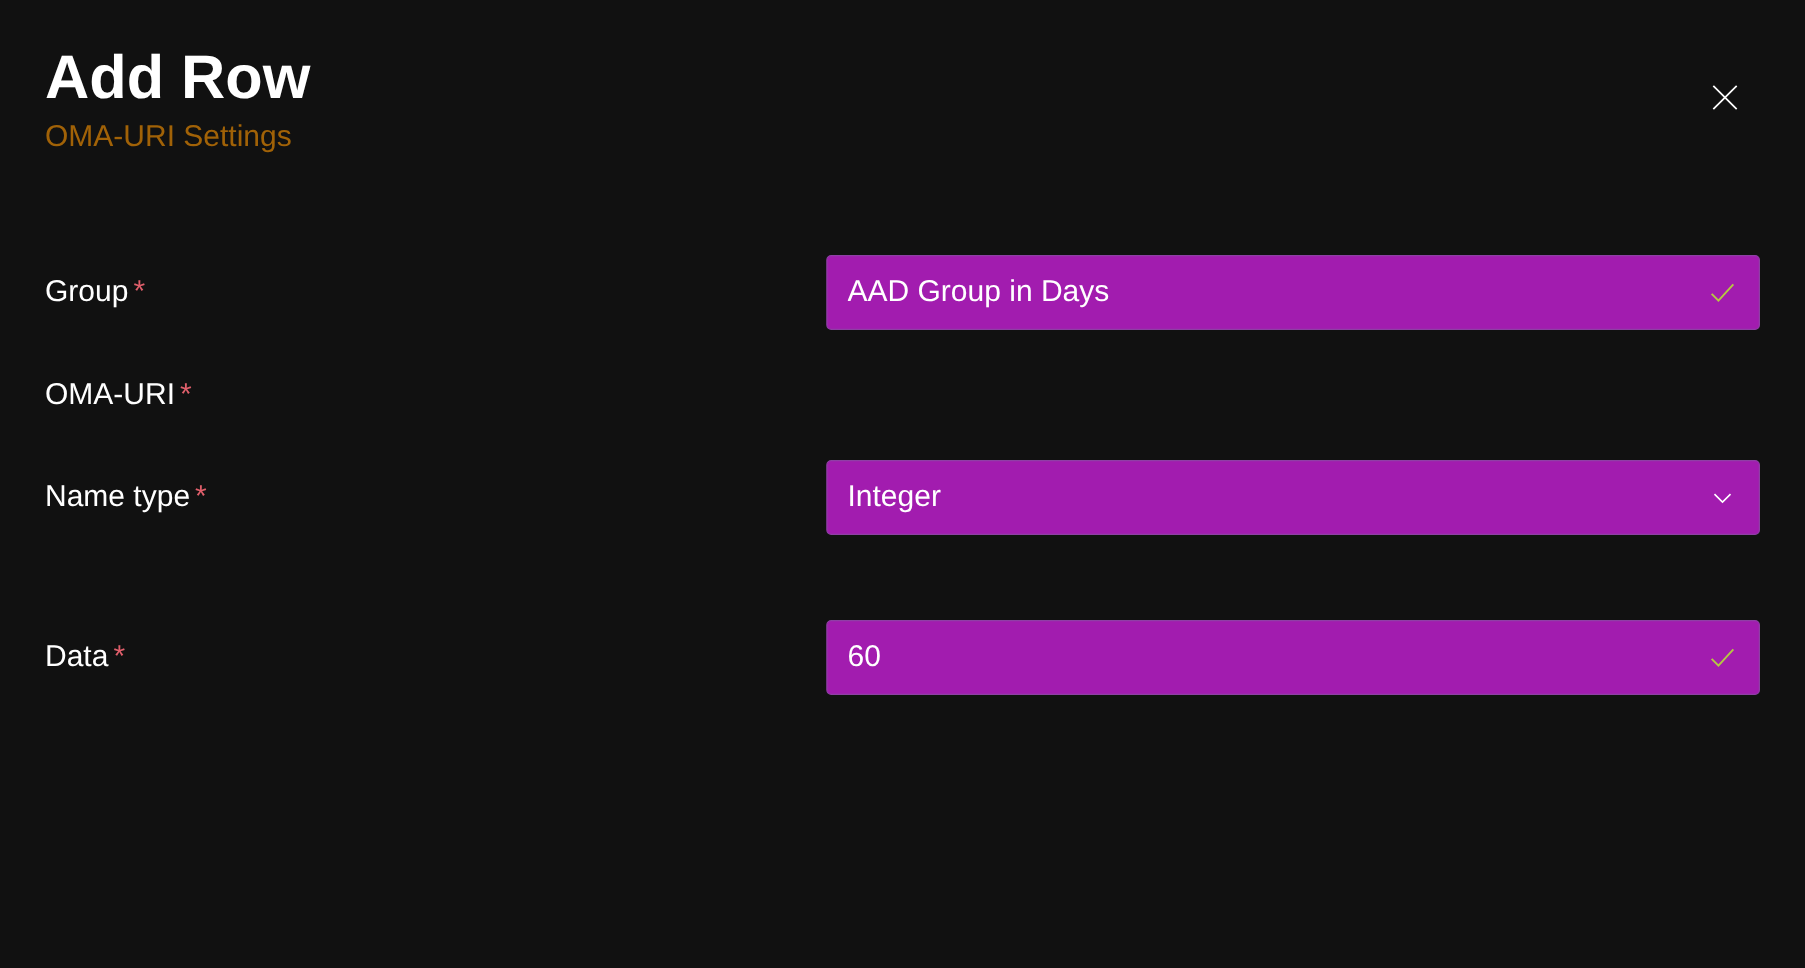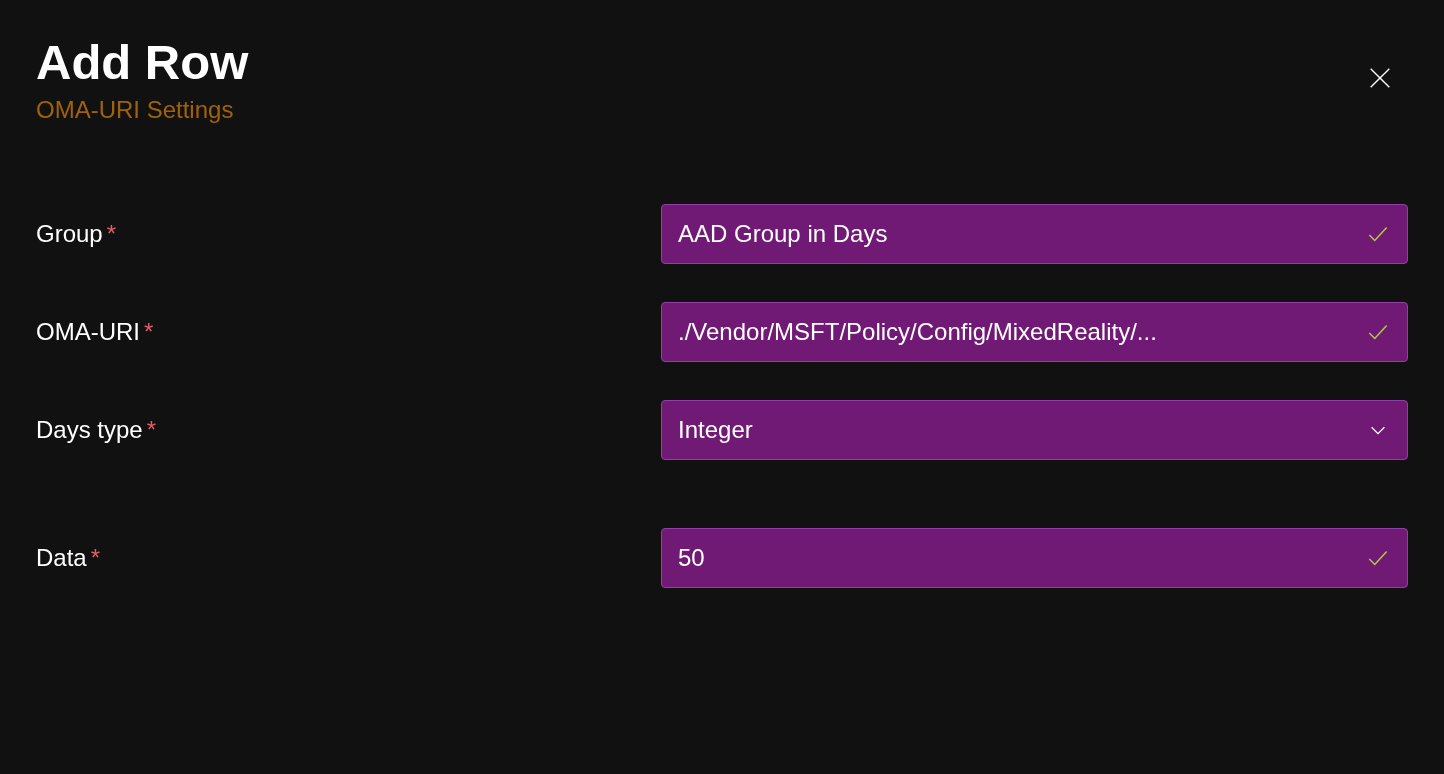--- a/index.html
+++ b/index.html
@@ -77,21 +77,21 @@
     }
     .field-wrapper {
       flex: 1;
       position: relative;
       border: 1px solid #8f3fa5;
       border-radius: 4px;
       height: 60px;
       display: flex;
       align-items: center;
       padding: 0 54px 0 16px;
-      background-color: #701a75;
+      background-color: #a21caf;
     }
     .field-text {
       font-size: 24px;
       color: #ffffff;
       white-space: nowrap;
       overflow: hidden;
       text-overflow: ellipsis;
       flex: 1;
     }
     .field-icon {
@@ -149,50 +149,42 @@
           </svg>
       </div>
     </div>
   </div>
 
 
   <div class="form-row">
     <div class="label">
       <span>OMA-URI</span><span class="required">*</span>
     </div>
-    <div class="field-wrapper">
-      <div class="field-text">./Vendor/MSFT/Policy/Config/MixedReality/...</div>
-      <div class="field-icon check-icon">
-        <svg viewBox="0 0 24 24">
-            <polyline points="4,13 9,18 20,6"></polyline>
-          </svg>
-      </div>
-    </div>
   </div>
 
   <div class="form-row">
     <div class="label">
-      <span>Days type</span><span class="required">*</span>
+      <span>Name type</span><span class="required">*</span>
     </div>
     <div class="field-wrapper">
       <div class="field-text">Integer</div>
       <div class="field-icon chevron-icon">
         <svg viewBox="0 0 24 24">
             <polyline points="5,9 12,16 19,9"></polyline>
           </svg>
       </div>
     </div>
   </div>
 
   <div class="form-row extra-gap">
     <div class="label">
       <span>Data</span><span class="required">*</span>
     </div>
     <div class="field-wrapper">
-      <div class="field-text">50</div>
+      <div class="field-text">60</div>
       <div class="field-icon check-icon">
         <svg viewBox="0 0 24 24">
             <polyline points="4,13 9,18 20,6"></polyline>
           </svg>
       </div>
     </div>
   </div>
 
 </div>
 

